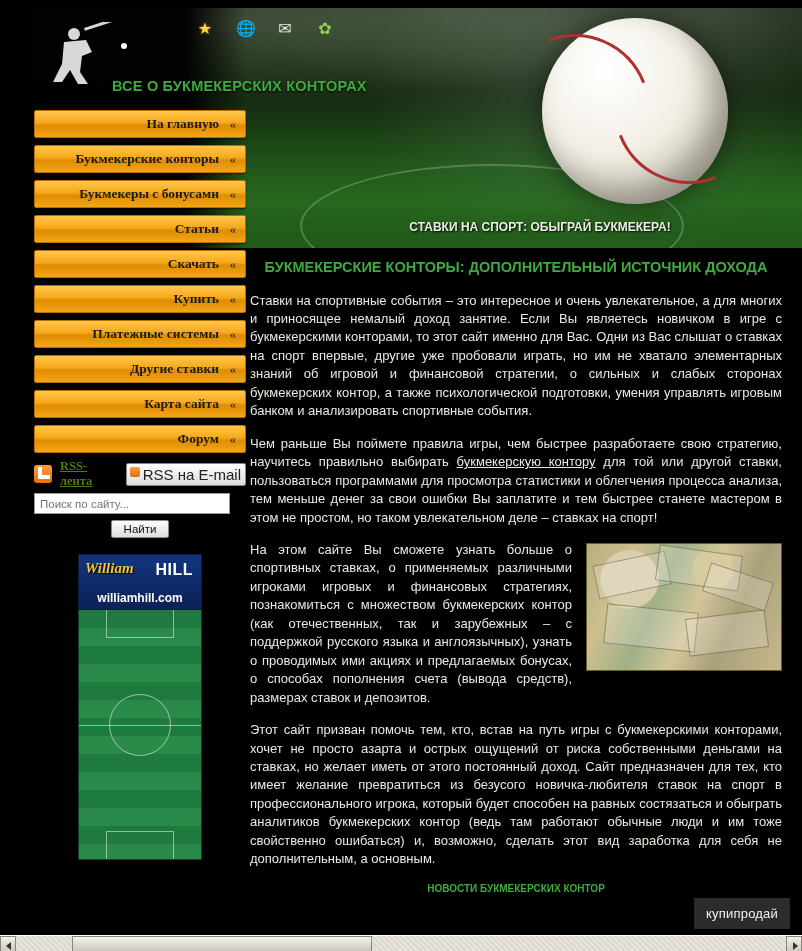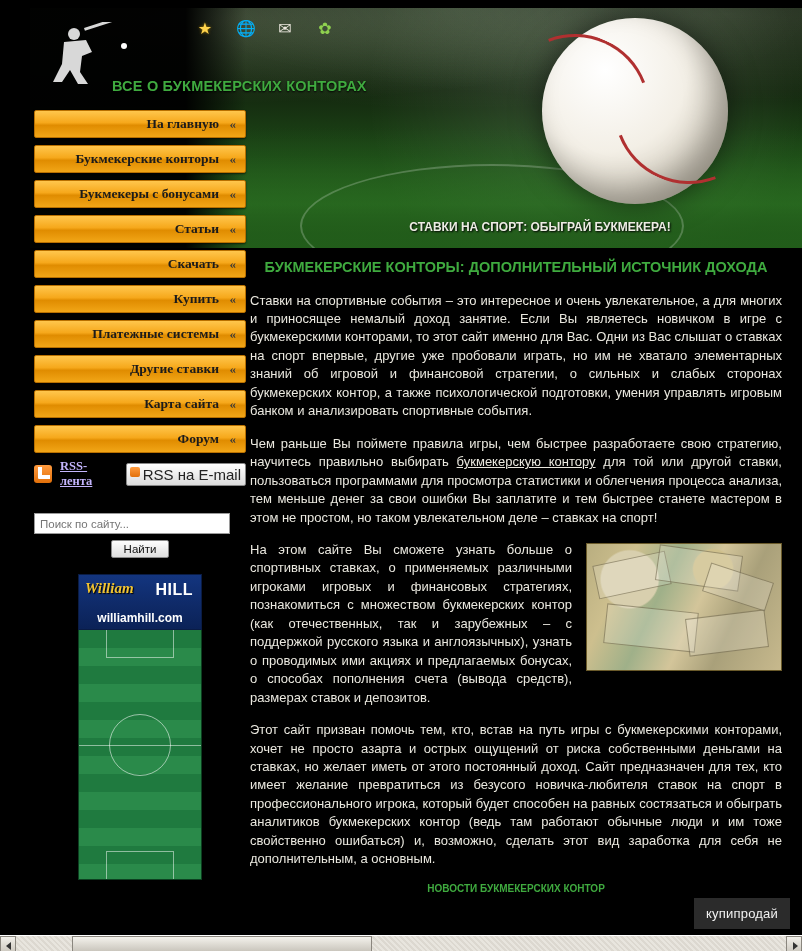--- a/index.html
+++ b/index.html
@@ -195,21 +195,21 @@
     content: "";
     position: absolute;
     left: 4px; bottom: 4px;
     width: 10px; height: 10px;
     border: 2px solid #fff;
     border-radius: 0 0 0 2px;
     border-top: none; border-right: none;
     box-shadow: 3px -3px 0 -1px #fff inset;
   }
   .rss-label {
-    color: #c4b5fd;
+    color: #4d7c0f;
     font-weight: bold;
     font-size: 12.5px;
     font-family: "Liberation Serif", serif;
     text-decoration: underline;
     cursor: pointer;
   }
   .rss-email {
     margin-left: auto;
     background: linear-gradient(to bottom, #ffffff, #dcdcdc);
     border: 1px solid #888;
@@ -224,21 +224,21 @@
   .rss-email::before {
     content: "";
     position: absolute;
     left: 3px; top: 3px;
     width: 10px; height: 10px;
     border-radius: 2px;
     background: linear-gradient(to bottom, #ff9b3f, #e2700a);
   }
 
   .search-box {
-    margin-top: 28px;
+    margin-top: 8px;
   }
   .search-input {
     width: 196px; height: 21px;
     border: 1px solid #9a9a9a;
     background: #fff;
     color: #555;
     font-size: 11.5px;
     padding: 2px 5px;
     font-family: "Liberation Sans", sans-serif;
   }

